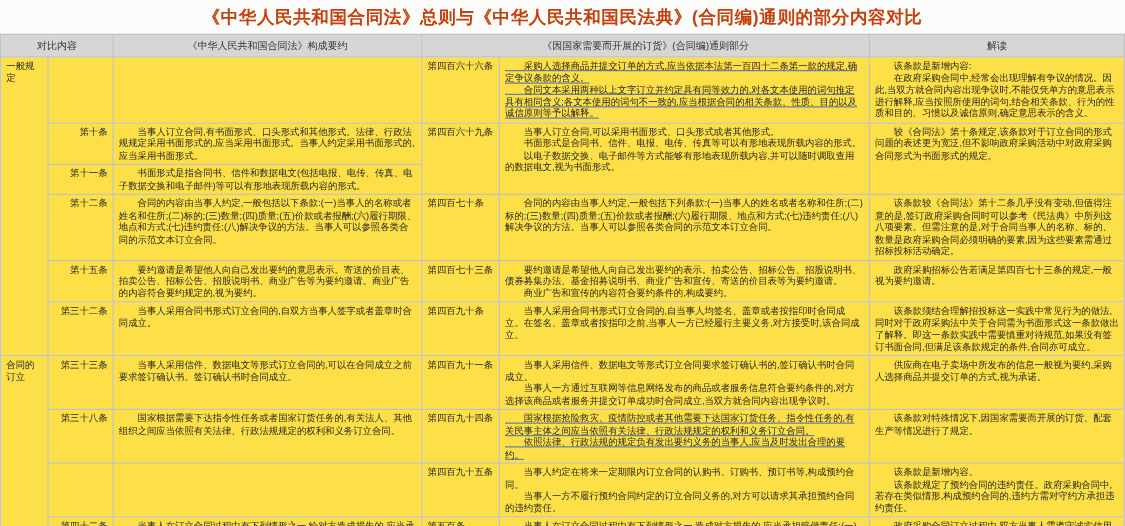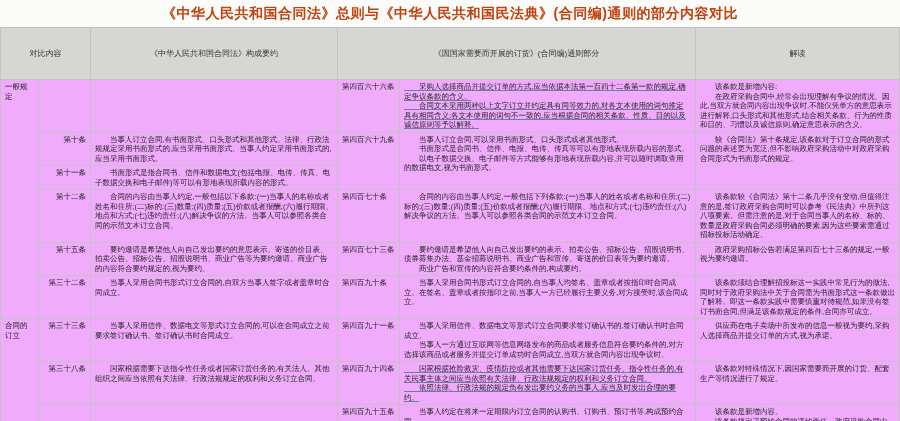--- a/index.html
+++ b/index.html
@@ -7,22 +7,22 @@
   .page{width:900px;height:421px;background:#fbfbfa;}
   .title{font-size:14px;font-weight:bold;color:#c2410c;text-align:center;padding:5px 0 4px 0;letter-spacing:.5px;}
   table.cmp{border-collapse:collapse;table-layout:fixed;width:899px;margin:0;}
   table.cmp col.c-group{width:38px;}
   table.cmp col.c-article{width:52px;}
   table.cmp col.c-cltext{width:247px;}
   table.cmp col.c-mfdno{width:62px;}
   table.cmp col.c-mfdtext{width:296px;}
   table.cmp col.c-note{width:204px;}
   table.cmp th, table.cmp td{border:1px solid #c3c3c1;}
-  table.cmp th{background:#d6d6d4;font-weight:normal;font-size:8px;color:#333;text-align:center;padding:20px 2px;}
-  table.cmp td{vertical-align:top;padding:2px 4px;font-size:7.5px;line-height:9.5px;color:#262626;background:#f0abfc;}
+  table.cmp th{background:#d6d6d4;font-weight:normal;font-size:8px;color:#333;text-align:center;padding:3px 2px;}
+  table.cmp td{vertical-align:top;padding:2px 4px;font-size:7.5px;line-height:9.5px;color:#262626;background:#fde047;}
   td.group-cell{background:#ebebe9;font-size:8px;color:#333;padding-top:18px;text-align:left;}
   td.article-cell{background:#ebebe9;text-align:right;vertical-align:middle;font-size:8px;color:#333;}
   td.num-cell{vertical-align:middle;font-size:8px;color:#333;padding:2px 3px;}
   .txt{white-space:pre-line;}
   .u{text-decoration:underline;text-decoration-color:#6b7fa3;}
   td.note-cell{color:#2b2b2b;}
 </style>
 </head>
 <body>
 
@@ -47,21 +47,21 @@
     </tr>
 
     <tr>
       <td class="group-cell" rowspan="6">一般规定</td>
       <td class="article-cell"></td>
       <td class="txt"></td>
       <td class="num-cell">第四百六十六条</td>
       <td class="txt u">　　采购人选择商品并提交订单的方式,应当依据本法第一百四十二条第一款的规定,确定争议条款的含义。
 　　合同文本采用两种以上文字订立并约定具有同等效力的,对各文本使用的词句推定具有相同含义;各文本使用的词句不一致的,应当根据合同的相关条款、性质、目的以及诚信原则等予以解释。</td>
       <td class="txt note-cell">　　该条款是新增内容:
-　　在政府采购合同中,经常会出现理解有争议的情况。因此,当双方就合同内容出现争议时,不能仅凭单方的意思表示进行解释,口头形式和其他形式,结合相关条款、行为的性质和目的、习惯以及诚信原则,确定意思表示的含义。</td>
+　　在政府采购合同中,经常会出现理解有争议的情况。因此,当双方就合同内容出现争议时,不能仅凭单方的意思表示进行解释,应当按照所使用的词句,结合相关条款、行为的性质和目的、习惯以及诚信原则,确定意思表示的含义。</td>
     </tr>
     <tr>
       <td class="article-cell">第十条</td>
       <td class="txt">　　当事人订立合同,有书面形式、口头形式和其他形式。法律、行政法规规定采用书面形式的,应当采用书面形式。当事人约定采用书面形式的,应当采用书面形式。</td>
       <td class="num-cell" rowspan="2">第四百六十九条</td>
       <td class="txt" rowspan="2">　　当事人订立合同,可以采用书面形式、口头形式或者其他形式。
 　　书面形式是合同书、信件、电报、电传、传真等可以有形地表现所载内容的形式。
 　　以电子数据交换、电子邮件等方式能够有形地表现所载内容,并可以随时调取查用的数据电文,视为书面形式。</td>
       <td class="txt note-cell" rowspan="2">　　较《合同法》第十条规定,该条款对于订立合同的形式问题的表述更为宽泛,但不影响政府采购活动中对政府采购合同形式为书面形式的规定。</td>
     </tr>

